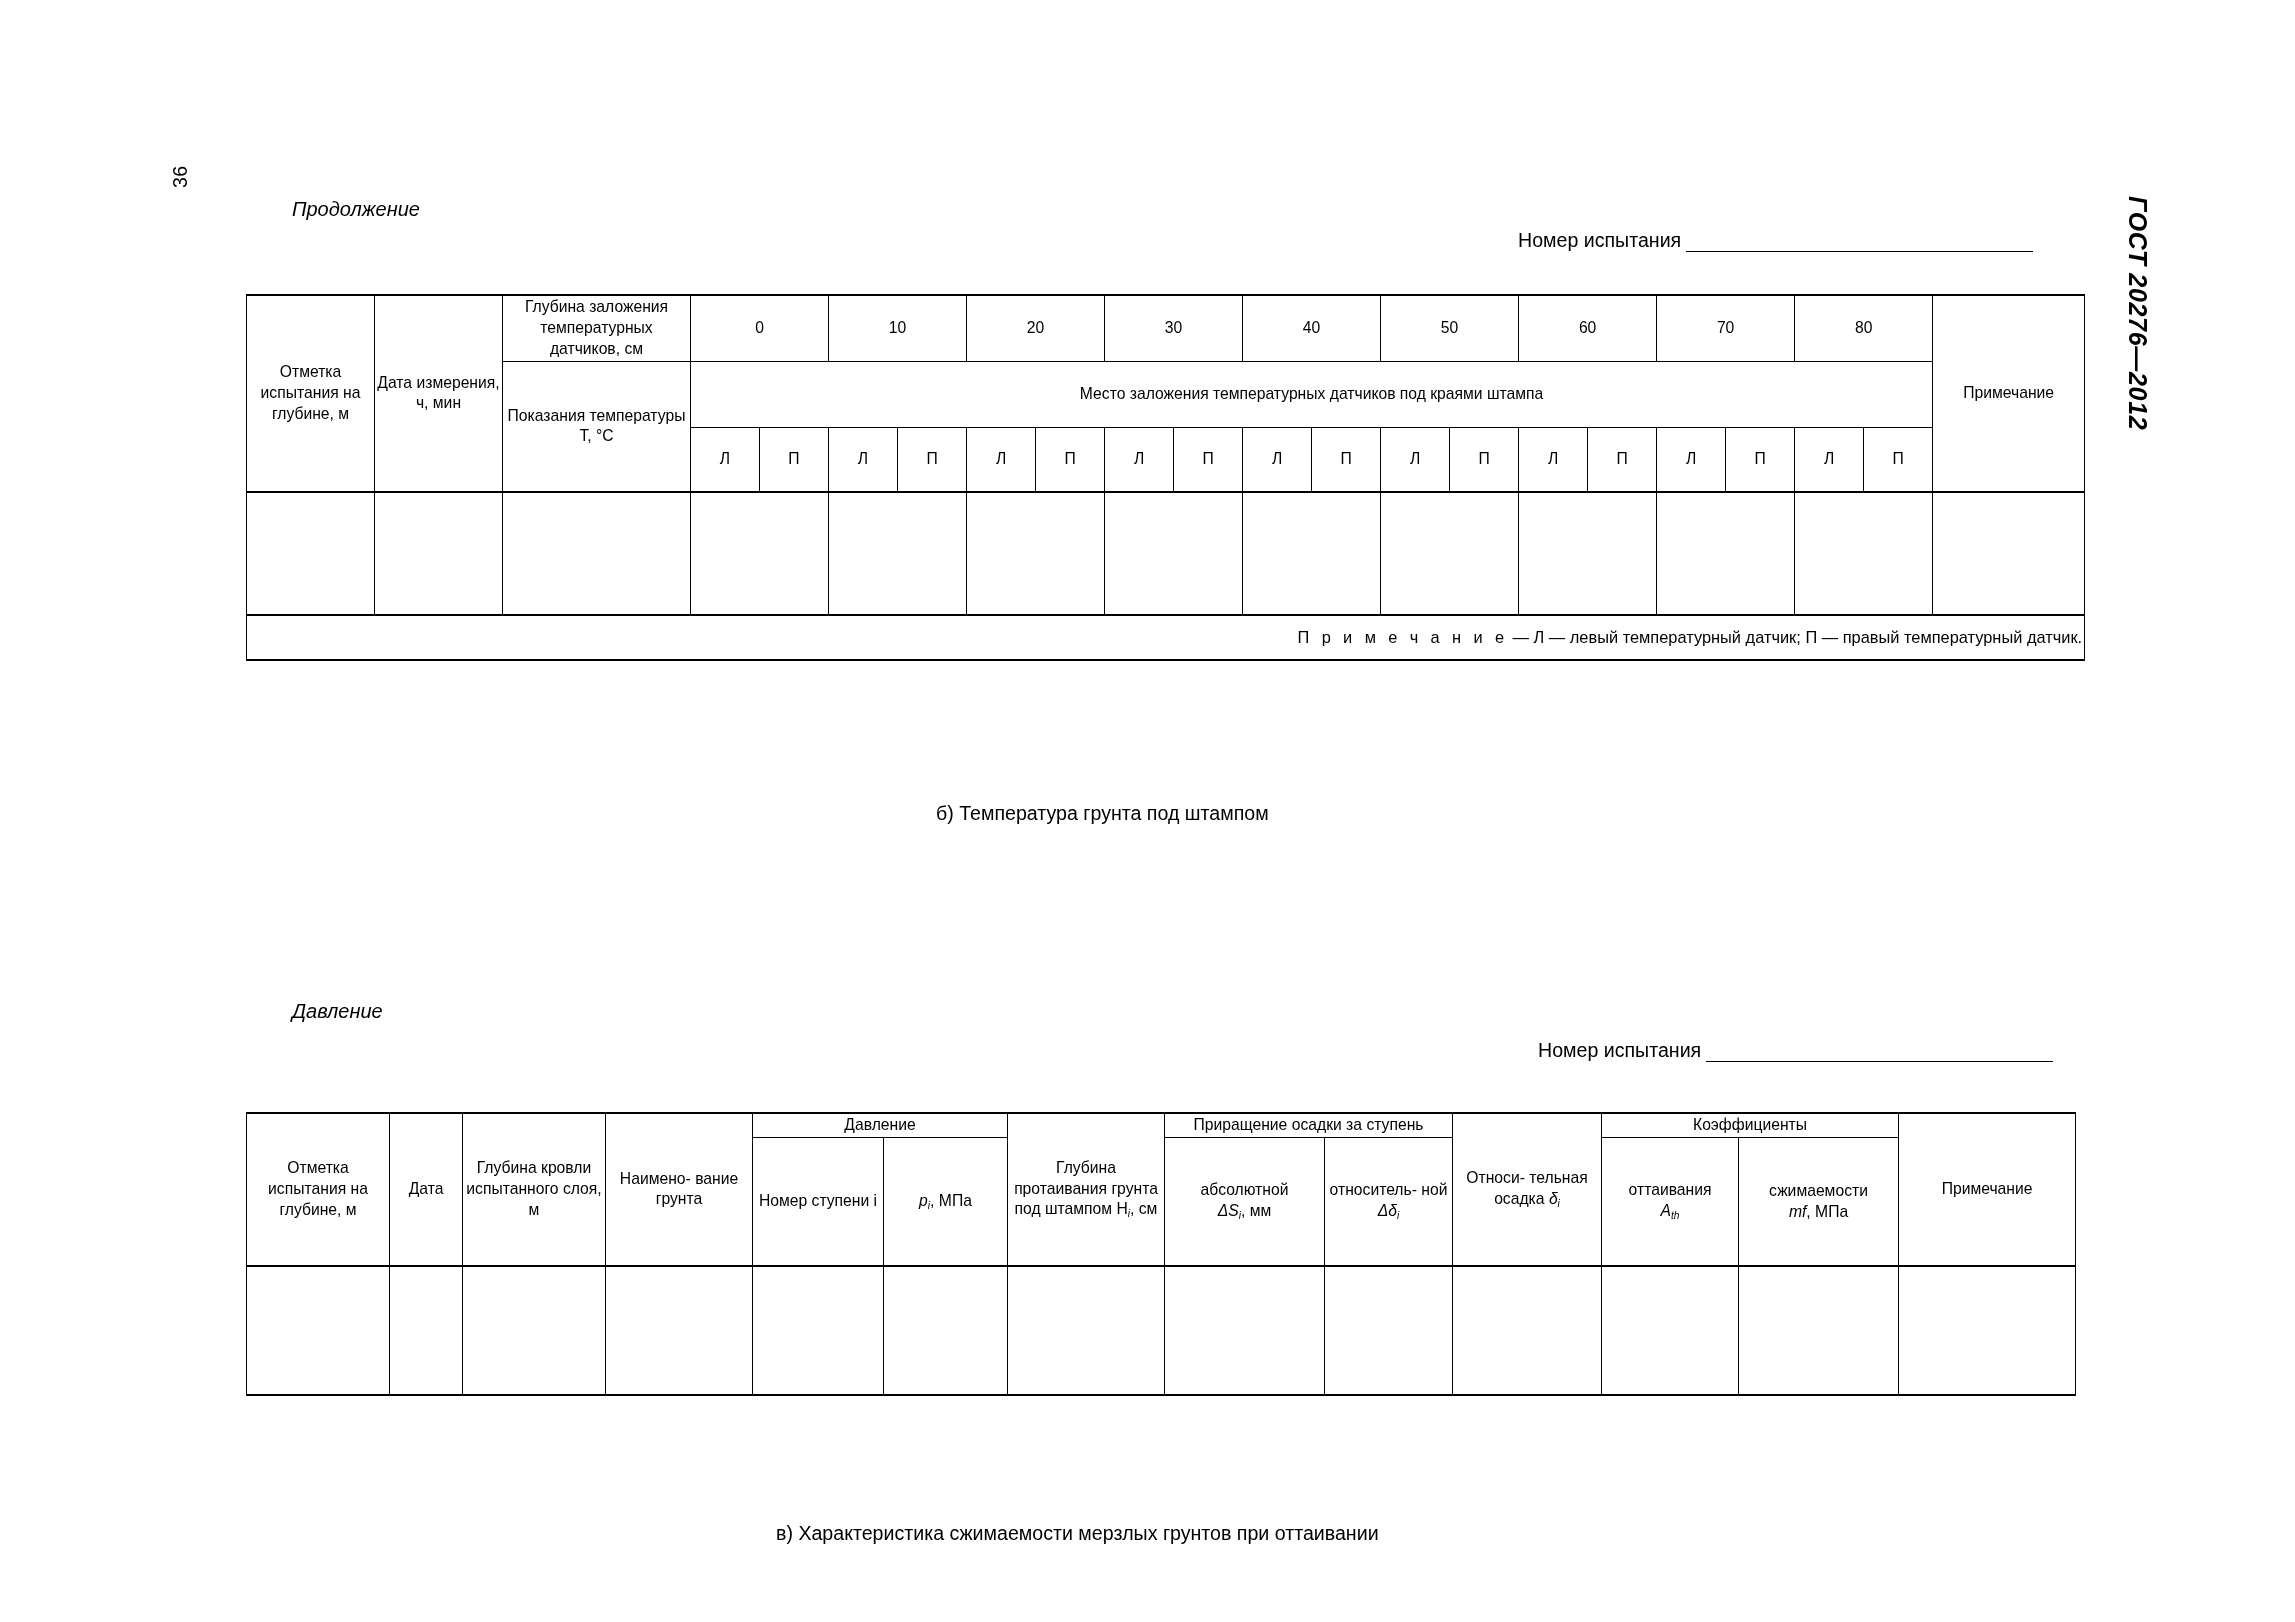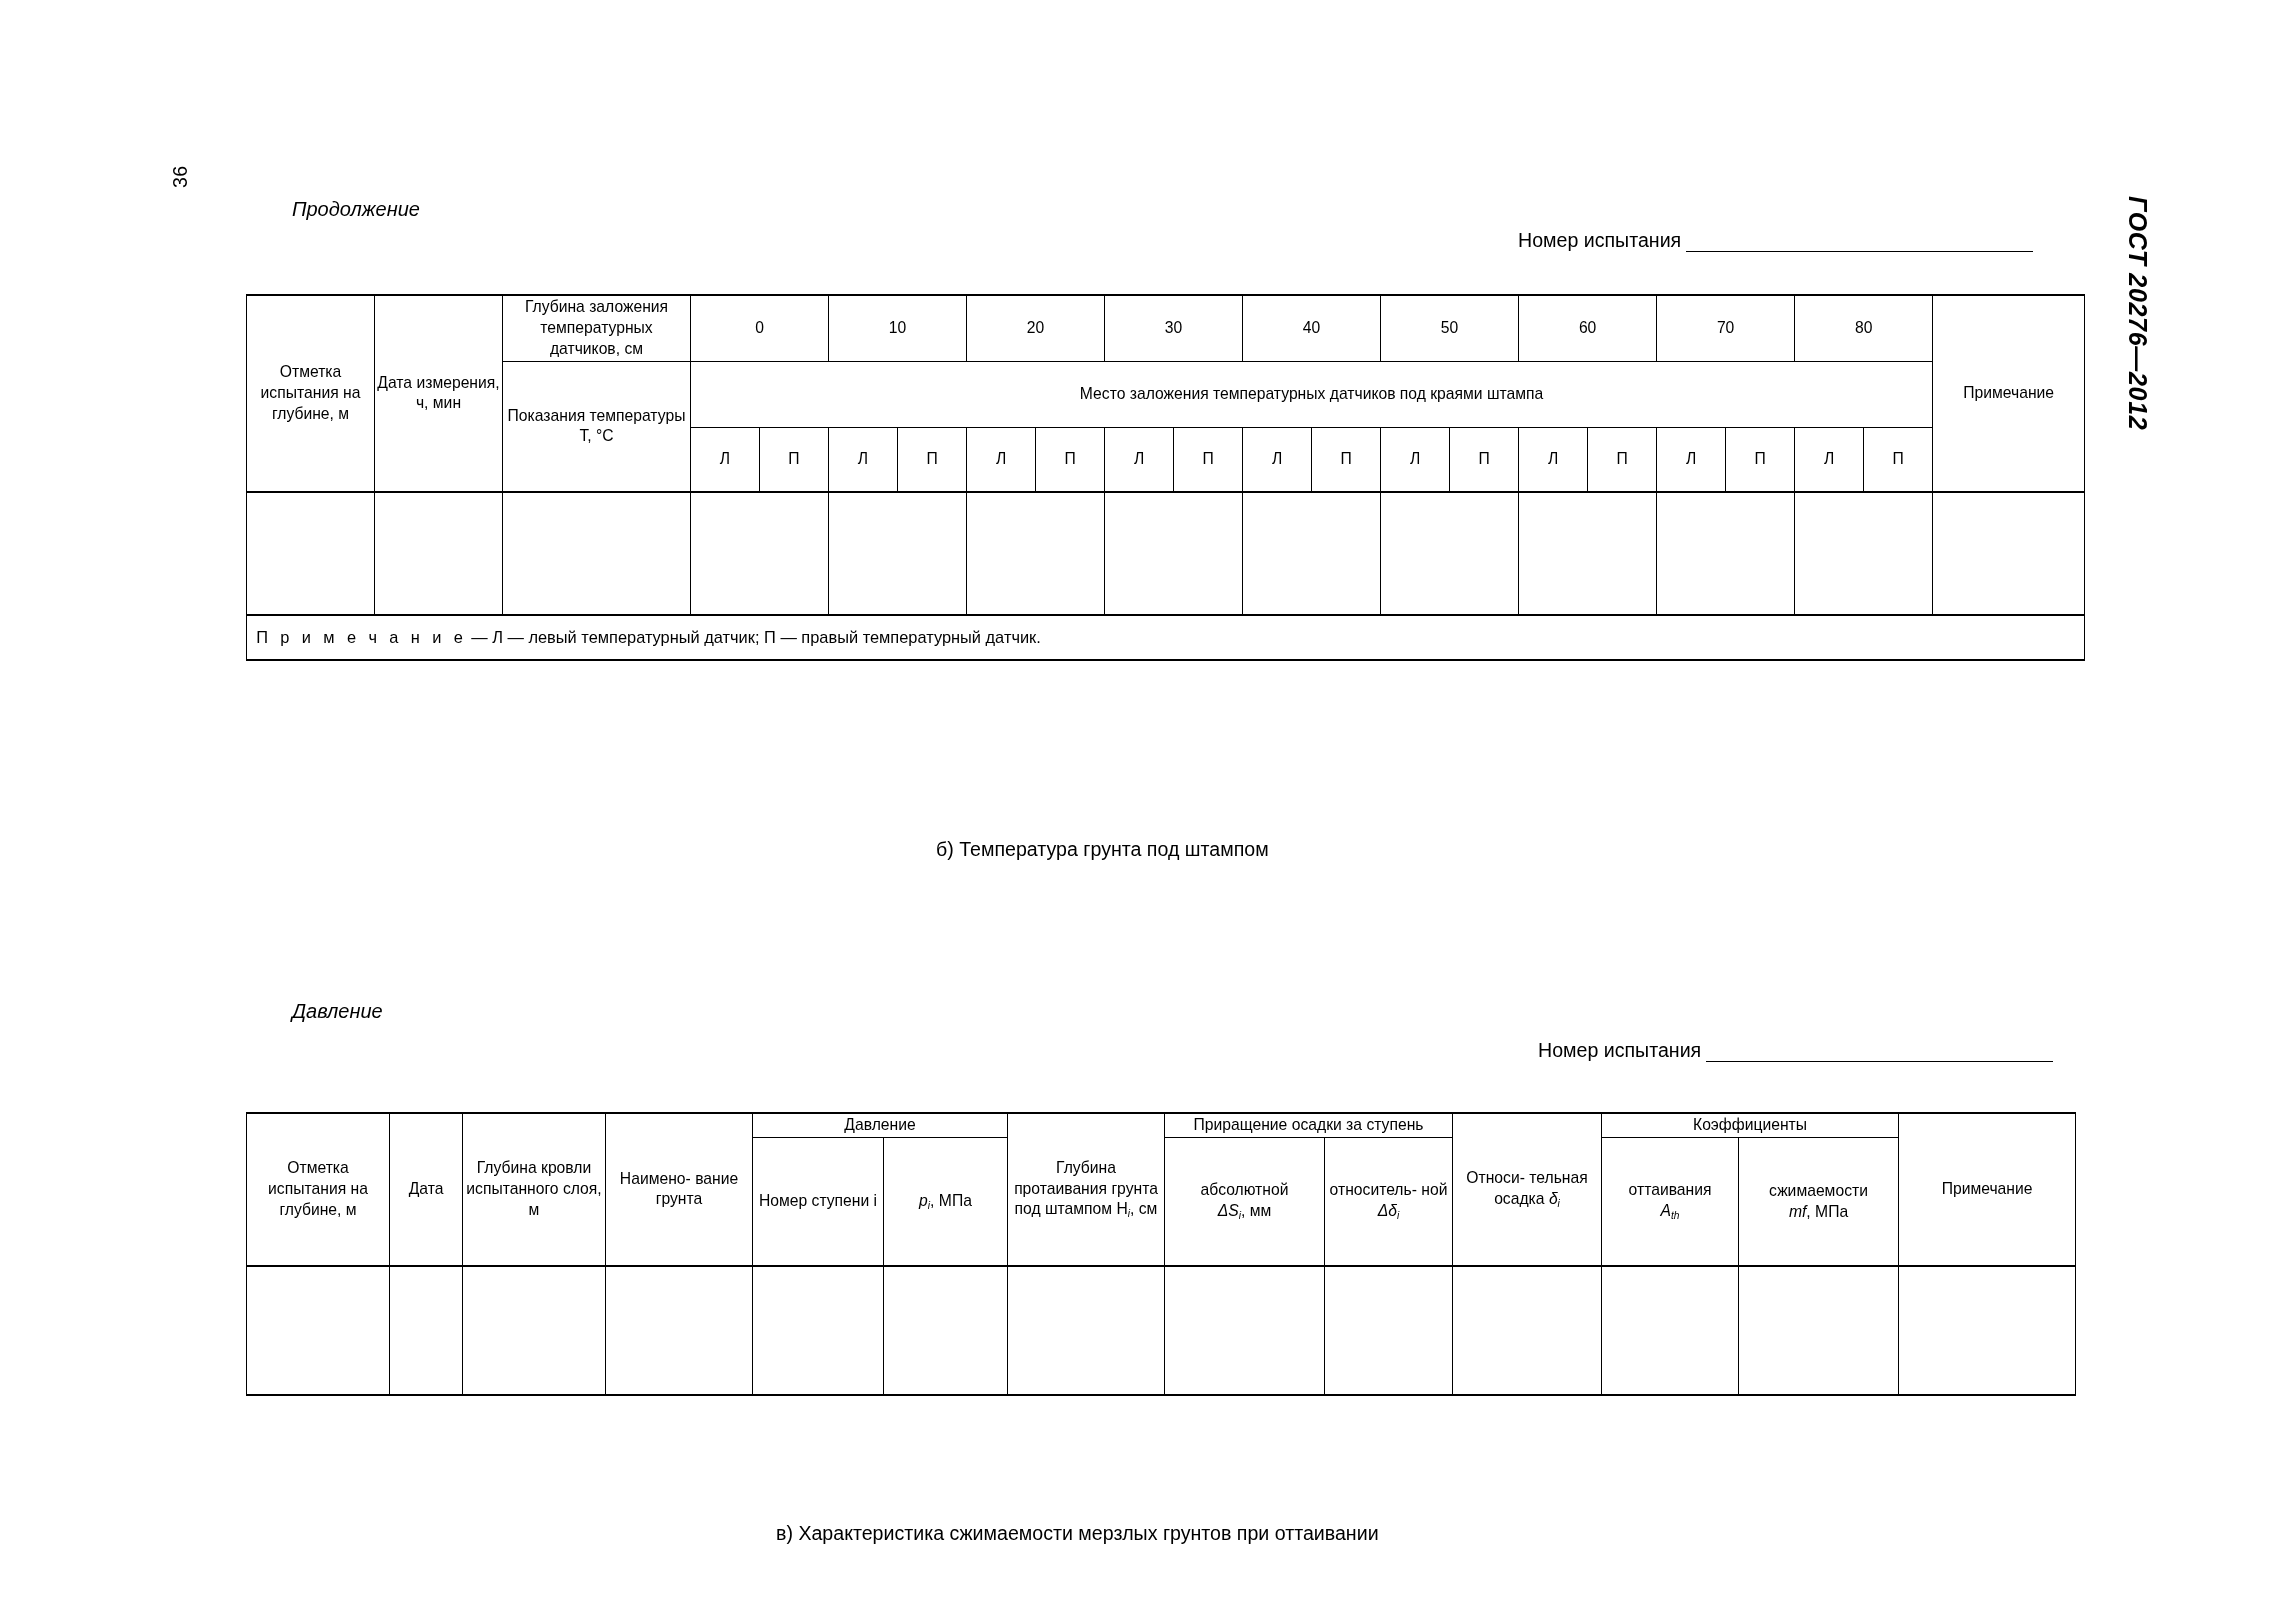--- a/index.html
+++ b/index.html
@@ -85,21 +85,21 @@
     text-align: center;
     vertical-align: middle;
     padding: 1.3px 2px;
     line-height: 1.32;
     font-size: 15.7px;
     word-wrap: break-word;
   }
   table.gost td.thick-top { border-top-width: 2px; }
   table.gost td.thick-bottom { border-bottom-width: 2px; }
   table.gost td.noteline {
-    text-align: left;
+    text-align: right;
     padding-left: 9.2px;
     border-top-width: 2px;
     border-bottom-width: 2px;
     font-size: 16.4px;
   }
   .sp { letter-spacing: 3.9px; }
   .ital { font-style: italic; }
   sub { font-size: 0.65em; font-style: italic; vertical-align: -0.32em; }
   .body-row td { height: 118px; }
   .body-row2 td { height: 124px; }
@@ -206,21 +206,21 @@
         <td class="thick-top" colspan="2"></td>
         <td class="thick-top"></td>
       </tr>
 
       <tr>
         <td class="noteline" colspan="22" style="height:41px;"><span class="sp">П р и м е ч а н и е</span><span> — Л — левый температурный датчик; П — правый температурный датчик.</span></td>
       </tr>
     </tbody>
   </table>
 
-  <div class="caption" style="left:936px; top:838px;text-align:right;">б)  Температура грунта под штампом</div>
+  <div class="caption" style="left:936px; top:802px;text-align:right;">б)  Температура грунта под штампом</div>
 
   <div class="cont-label" style="left:246px; top:1000px;">Давление</div>
 
   <div class="test-number-line" style="left:1538px; top:1039px;">
     <span>Номер испытания</span>
     <span class="rule"></span>
   </div>
 
   <table class="gost" id="tbl-c" style="left:246px; top:1112px; width:1830px;">
     <colgroup>

